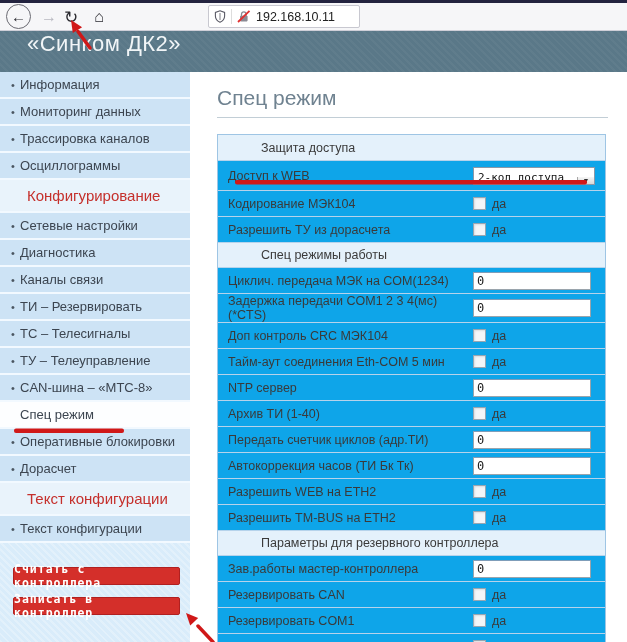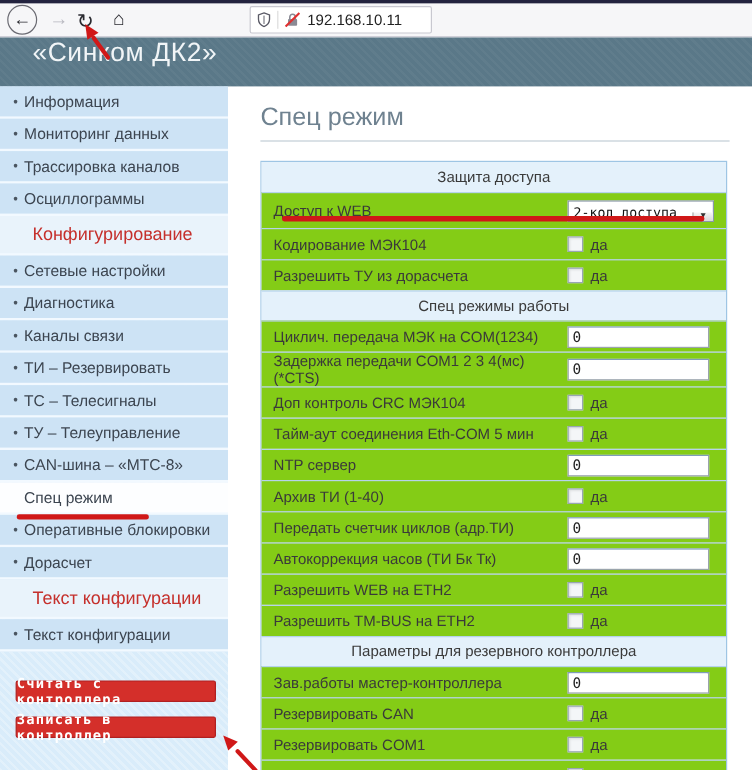--- a/index.html
+++ b/index.html
@@ -82,26 +82,26 @@
     padding:14px 19px 0 27px;
   }
   .page-title{
     font-size:21px;color:#6f8290;padding-bottom:7px;
     border-bottom:1px solid #c2ced6;font-weight:normal;
   }
   .settings-table{
     margin-top:16px;width:389px;border:1px solid var(--table-border);
   }
   .trow{
-    min-height:26px;display:flex;align-items:center;background:#84cc16;
+    min-height:26px;display:flex;align-items:center;background:#0ea5e9;
     border-top:1px solid var(--table-row-border);font-size:12.5px;color:#3a3a3a;
   }
   .trow:first-child{border-top:none;}
   .trow.section{
-    min-height:25px;background:var(--table-header-bg);justify-content:center;
+    min-height:25px;background:var(--table-header-bg);justify-content:flex-start;padding-left:43px;
   }
   .trow.tall{min-height:30px;}
   .trow .tlabel{width:255px;padding-left:10px;}
   .trow .tcontrol{flex:1;display:flex;align-items:center;}
   .txt-input{
     width:118px;height:18px;border:1px solid #9aa4ac;border-top-color:#7f9db9;
     font-family:"DejaVu Sans Mono",monospace;font-size:12px;padding:1px 3px;color:#222;
   }
   .cbox{
     width:13px;height:13px;border:1px solid #98a6b2;background:#f4f6f8;

